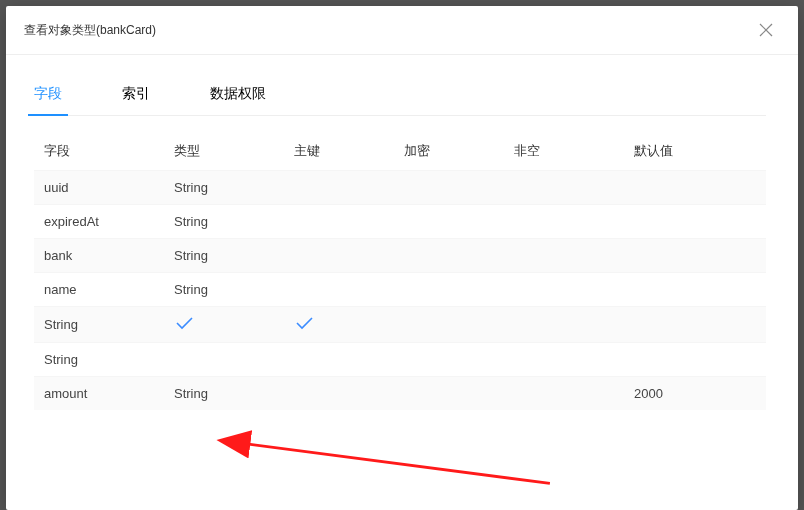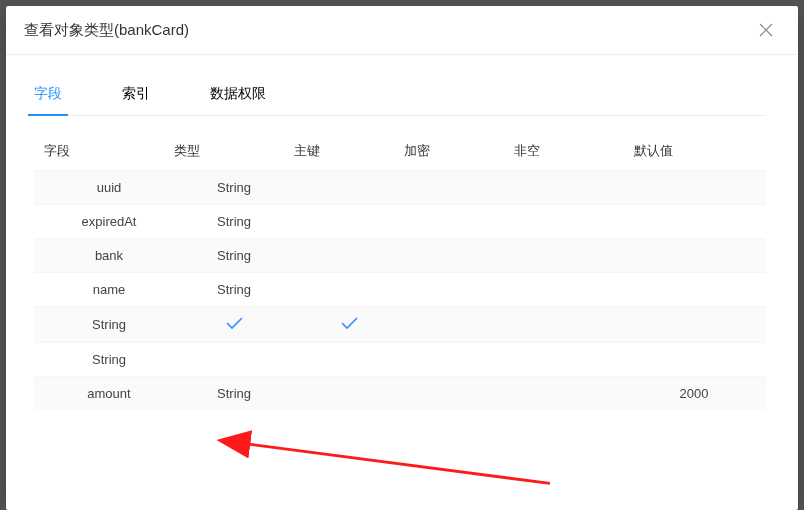--- a/index.html
+++ b/index.html
@@ -13,21 +13,21 @@
     display: flex;
     flex-direction: column;
   }
   .modal-header {
     display: flex;
     align-items: center;
     justify-content: space-between;
     padding: 14px 22px 14px 18px;
     border-bottom: 1px solid #eee;
   }
-  .modal-title { font-size: 15px; color: #333; font-weight: 400; }
+  .modal-title { font-size: 12px; color: #333; font-weight: 400; }
   .close-btn { width: 20px; height: 20px; cursor: pointer; display:flex; align-items:center; justify-content:center; }
   .close-btn svg { stroke: #888; }
 
   .modal-body { padding: 20px 32px 0 28px; flex:1; position: relative; }
 
   .tabs {
     display: flex;
     gap: 0;
     border-bottom: 1px solid #eee;
     margin-bottom: 16px;
@@ -59,21 +59,20 @@
   }
   .table-head {
     color: #333;
     font-weight: 500;
     padding: 10px 10px;
   }
   .table-row {
     color: #444;
     padding: 9px 10px;
     border-top: 1px solid #f5f5f5;
-    text-align: center;
   }
   .table-row:nth-child(odd) { background: #fafafa; }
   .table-row:nth-child(even) { background: #fff; }
 
   .check svg { stroke: #3b8cff; }
 
   .arrow-overlay {
     position: absolute;
     pointer-events: none;
     left: 0; top: 0;

